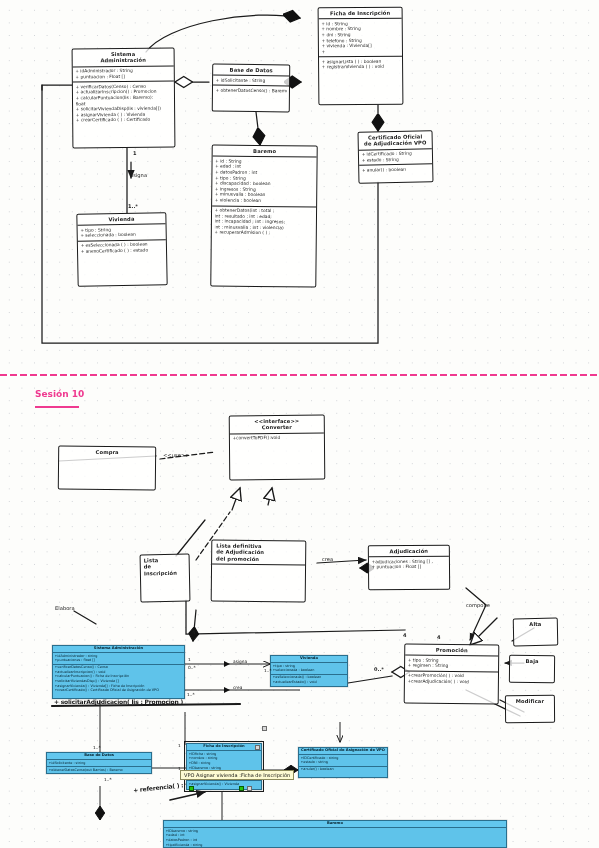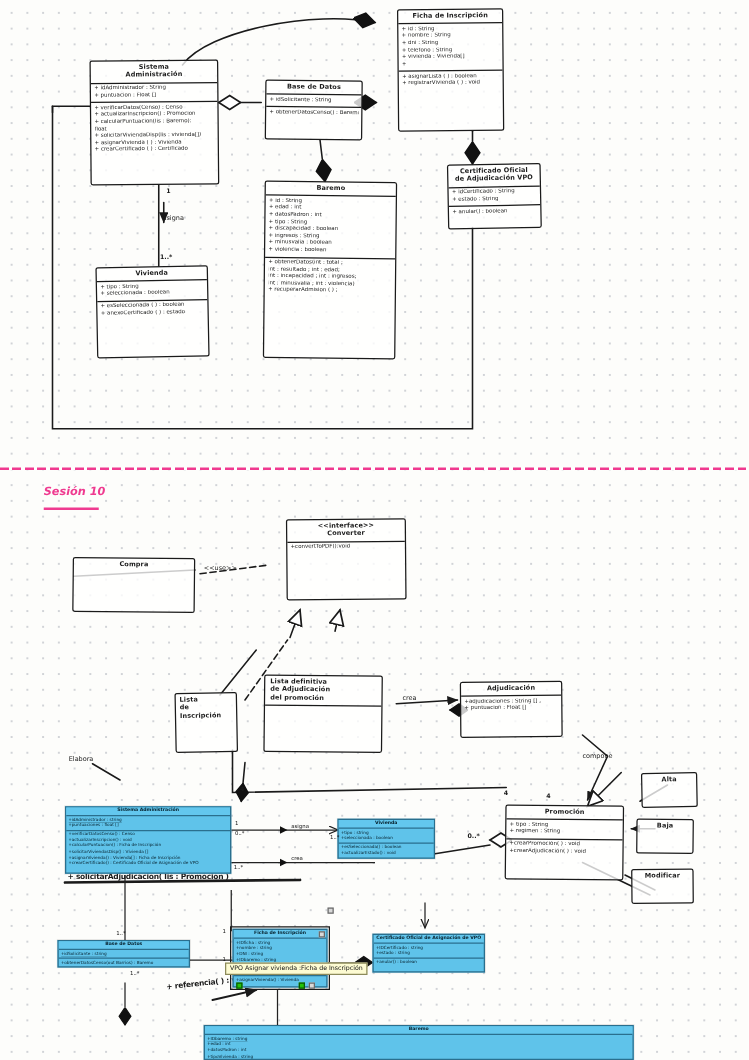--- a/index.html
+++ b/index.html
@@ -64,21 +64,21 @@
   
   .hw{
     position:absolute;
     font-family:"DejaVu Sans",sans-serif;
     font-size:5.2px;
     line-height:6px;
     color:#1b1b1b;
     white-space:nowrap;
   }
   .hw.sm{font-size:4.3px;}
-  .hw.pink{color:#ef3a90;font-size:9px;font-weight:700;font-style:italic;}
+  .hw.pink{color:#ef3a90;font-size:9px;font-weight:700;}
   .hw.mult{font-size:5px;font-weight:600;}
 
   
   .dbox{
     position:absolute;
     box-sizing:border-box;
     border:1px solid #2a6f8e;
     background:#5fc3ea;
     font-family:"DejaVu Sans",sans-serif;
     color:#07222e;

